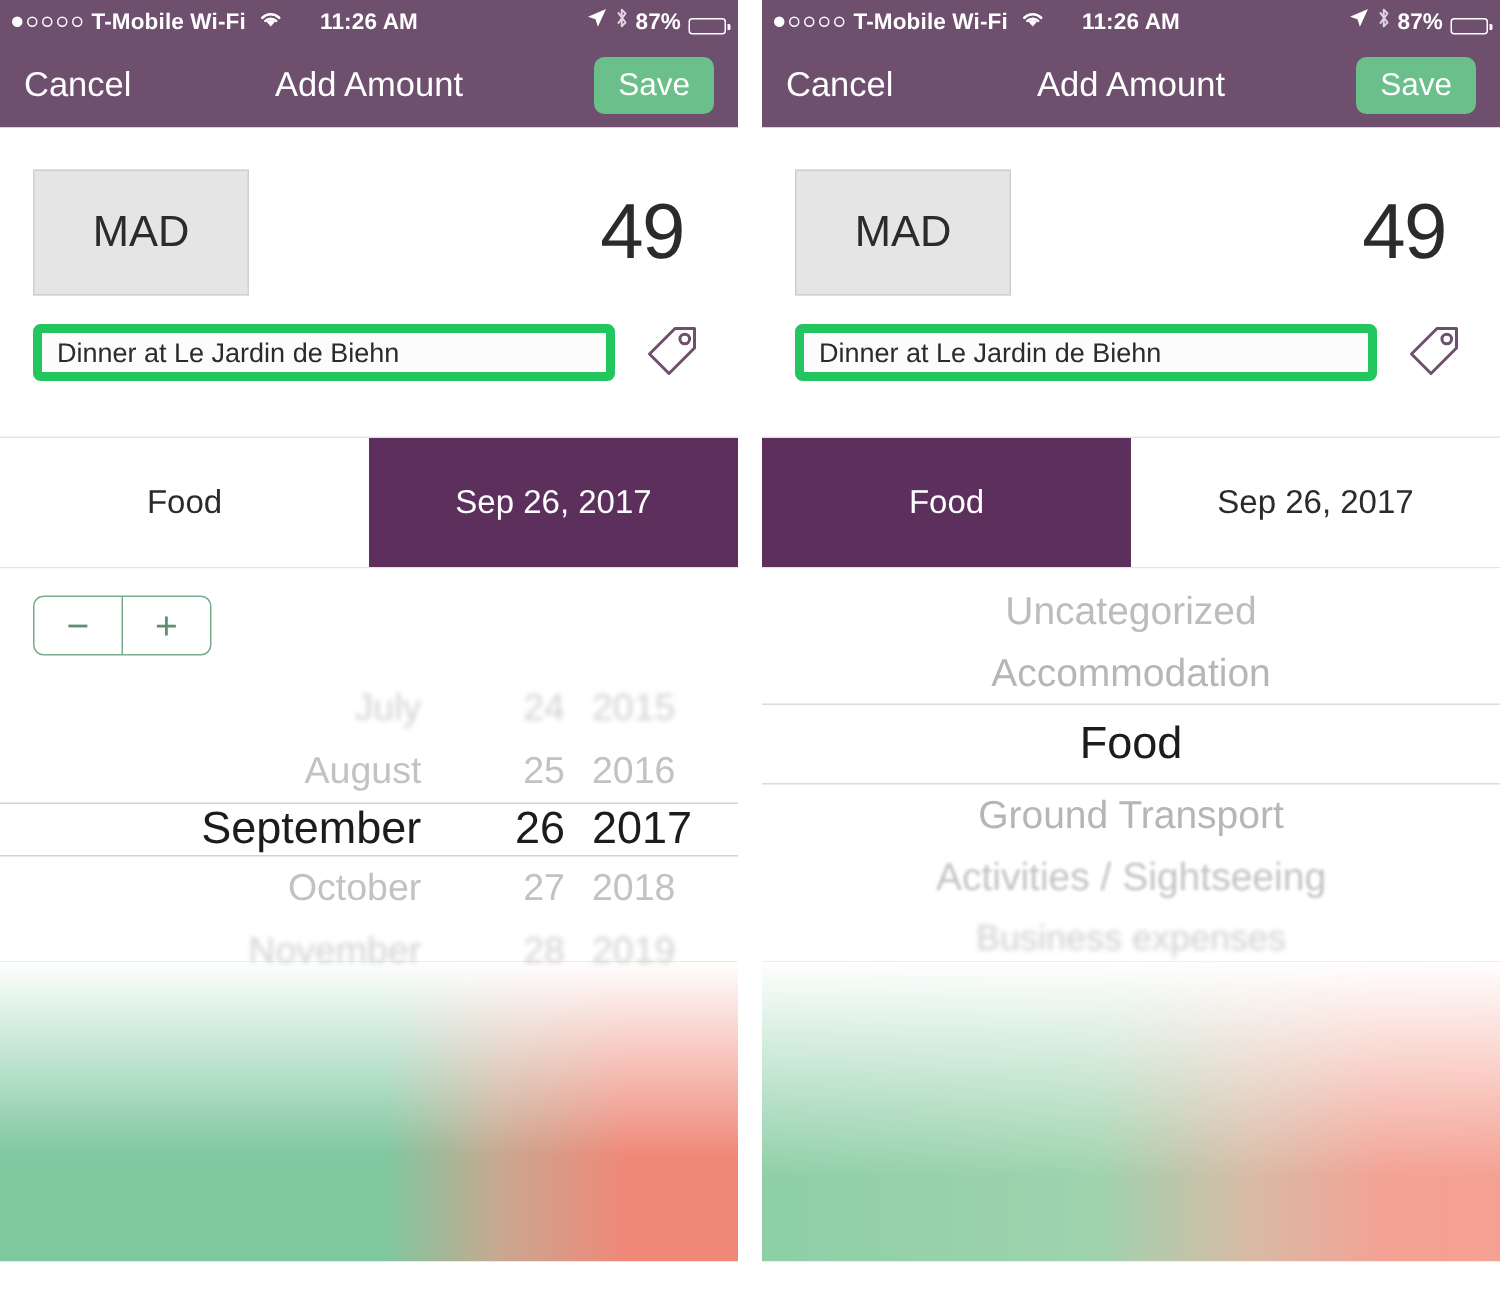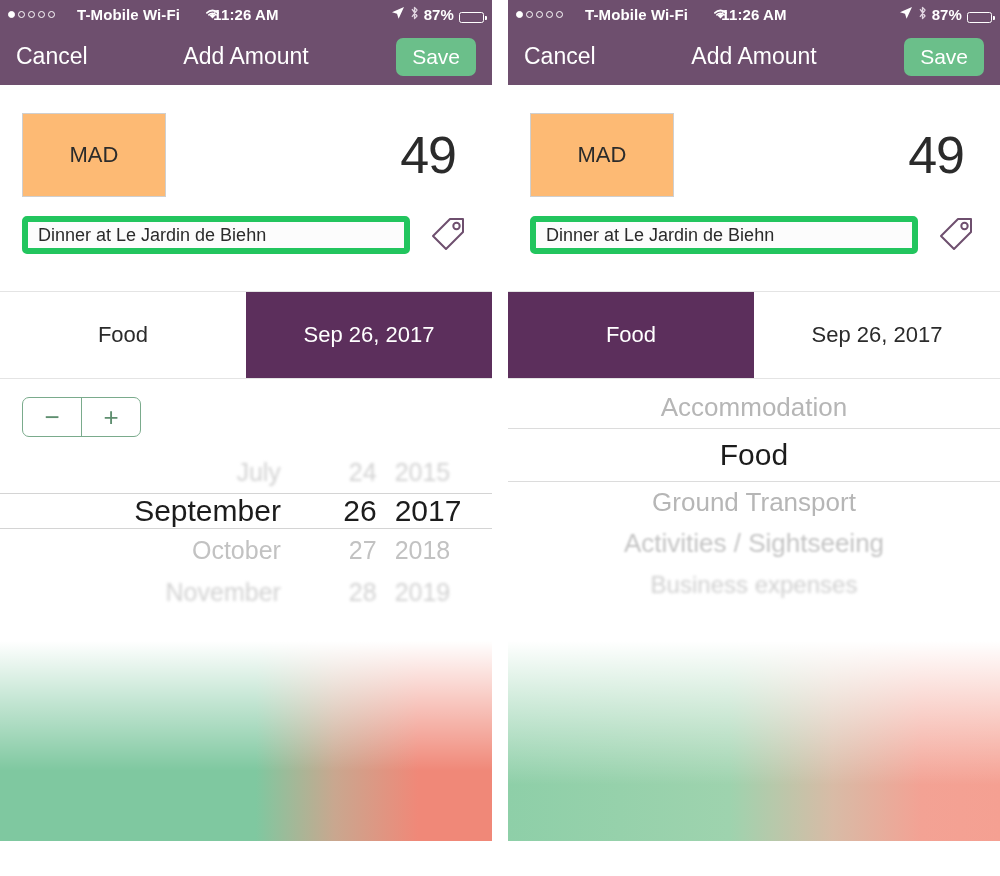--- a/index.html
+++ b/index.html
@@ -39,21 +39,21 @@
     background: #6e4f6e;
     color: #ffffff;
     display: flex;
     align-items: center;
     font-size: 15px;
     font-weight: bold;
     letter-spacing: 0.1px;
     padding: 0 8px;
     box-sizing: border-box;
   }
-  .sb-left { display: flex; align-items: center; gap: 22px; justify-content: space-between; }
+  .sb-left { display: flex; align-items: center; gap: 6px; justify-content: space-between; }
   .sb-dots { display: flex; align-items: center; gap: 3px; }
   .dot {
     width: 7px; height: 7px; border-radius: 50%;
     border: 1.2px solid #ffffff; box-sizing: border-box;
   }
   .dot.filled { background: #ffffff; }
   .sb-carrier { font-size: 15px; font-weight: bold; }
   .wifi-ico { display: inline-block; margin-left: 2px; }
   .sb-center {
     position: absolute; left: 0; right: 0; top: 0; height: 28px;
@@ -105,23 +105,23 @@
   
   .content { background: #ffffff; position: relative; }
 
   .amount-row {
     display: flex; align-items: center;
     padding: 30px 22px 0 22px;
     height: 110px; box-sizing: border-box;
   }
   .currency-box {
     width: 142px; height: 82px;
-    border: 1px solid #cfcfcf; background: #fdba74;
+    border: 1px solid #cfcfcf; background: #e5e5e5;
     display: flex; align-items: center; justify-content: center;
-    font-size: 22px; color: #2b2b2b; cursor: pointer;
+    font-size: 29px; color: #2b2b2b; cursor: pointer;
   }
   .amount-val {
     margin-left: auto; font-size: 52px; color: #2b2b2b;
     letter-spacing: -1px; padding-right: 14px;
   }
 
   .note-row {
     display: flex; align-items: center;
     padding: 18px 22px 0 22px;
   }
@@ -295,20 +295,25 @@
             <span class="sep"></span>
             <button>+</button>
           </span>
         </div>
 
         <div class="wheel">
           <div class="wheel-row f3">
             <span class="m">July</span>
             <span class="d">24</span>
             <span class="y">2015</span>
+          </div>
+          <div class="wheel-row f1">
+            <span class="m">August</span>
+            <span class="d">25</span>
+            <span class="y">2016</span>
           </div>
           <div class="wheel-row sel">
             <span class="m">September</span>
             <span class="d">26</span>
             <span class="y">2017</span>
           </div>
           <div class="wheel-row f1">
             <span class="m">October</span>
             <span class="d">27</span>
             <span class="y">2018</span>
@@ -387,20 +392,21 @@
         </span>
       </div>
 
       <div class="tabs">
         <div class="tab active">Food</div>
         <div class="tab">Sep 26, 2017</div>
       </div>
 
       <div class="picker-area">
         <div class="catwheel">
+          <div class="cat-row b1">Uncategorized</div>
           <div class="cat-row">Accommodation</div>
           <div class="cat-row sel">Food</div>
           <div class="cat-row">Ground Transport</div>
           <div class="cat-row b2">Activities / Sightseeing</div>
           <div class="cat-row b3">Business expenses</div>
         </div>
         <div class="grad soft"></div>
       </div>
     </div>
   </div>

